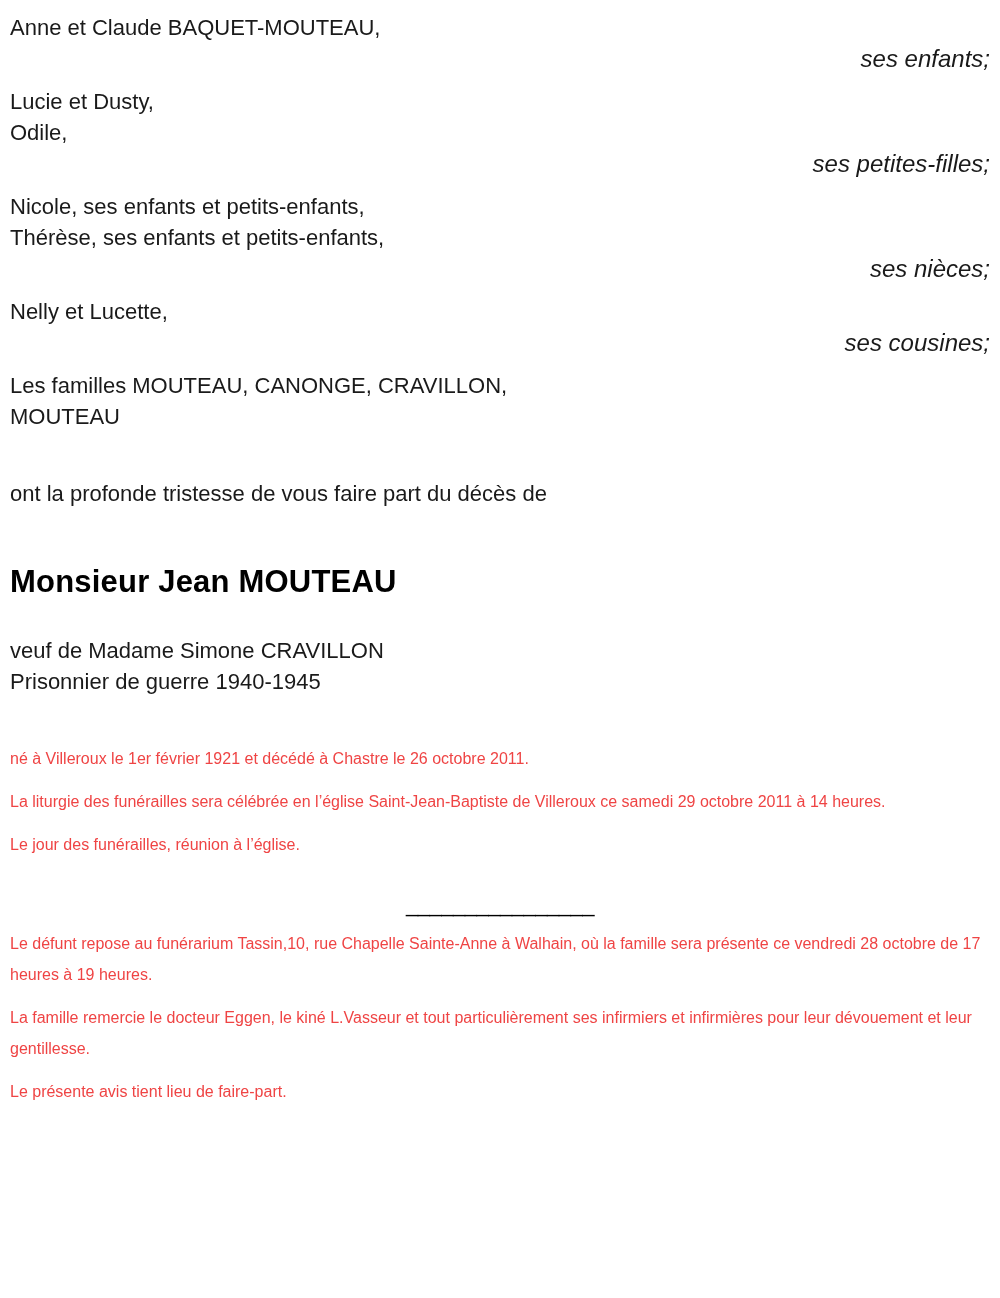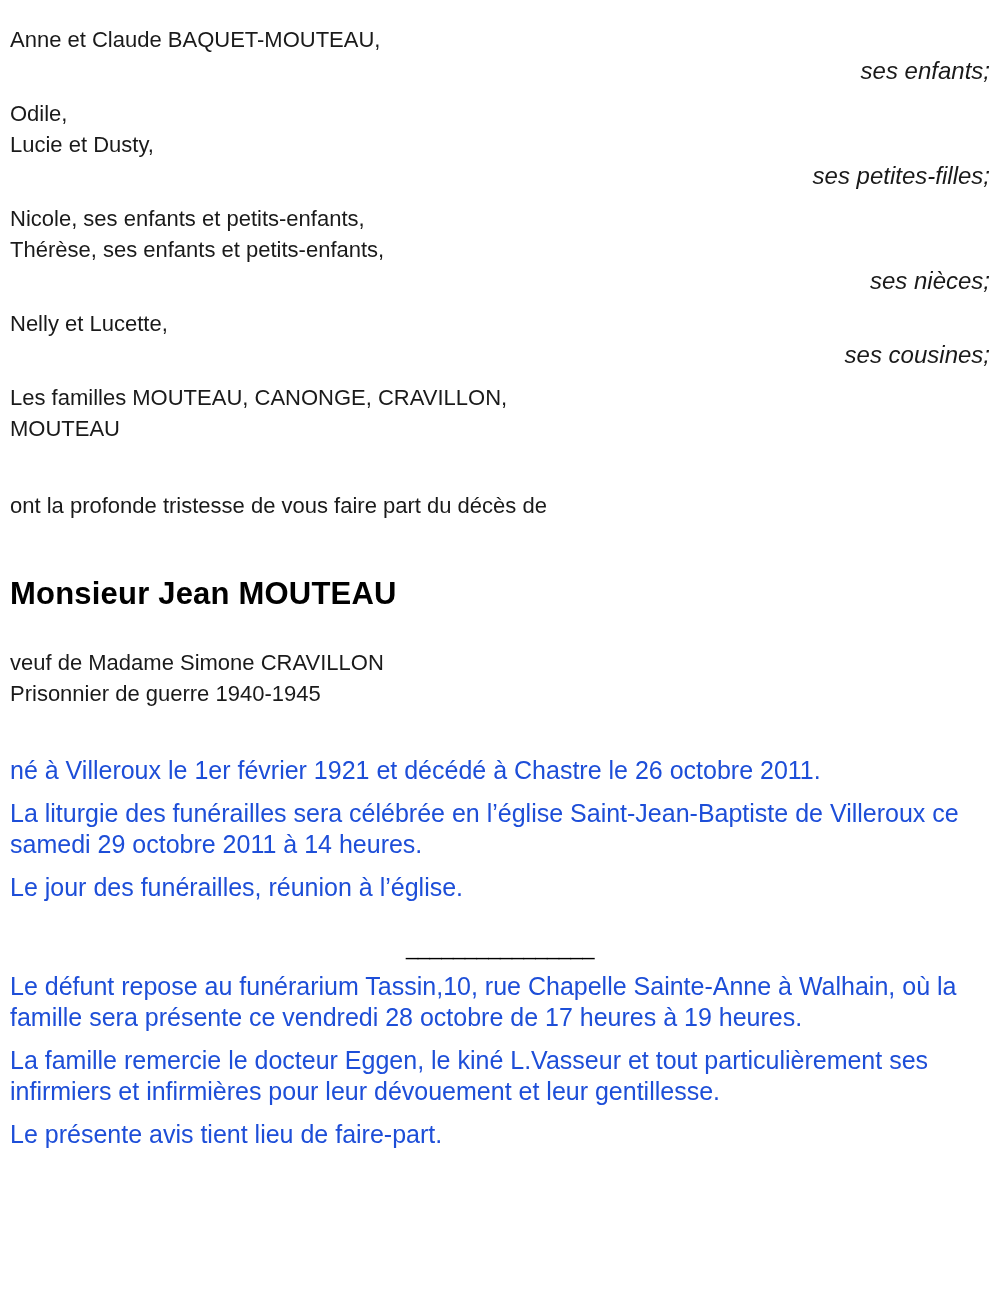--- a/index.html
+++ b/index.html
@@ -12,21 +12,21 @@
     height: 1298px;
     font-family: "Liberation Sans", "DejaVu Sans", sans-serif;
     color: #000000;
     overflow: hidden;
   }
   .page {
     position: relative;
     width: 1000px;
     height: 1298px;
     box-sizing: border-box;
-    padding: 12px 10px;
+    padding: 0 10px;
   }
   .line {
     font-size: 22px;
     line-height: 31px;
     white-space: pre-wrap;
     color: #1a1a1a;
   }
   .rel {
     text-align: right;
     font-style: italic;
@@ -39,23 +39,23 @@
   .gap-xl { height: 46px; }
   .deceased-name {
     font-size: 31px;
     font-weight: bold;
     line-height: 38px;
     letter-spacing: 0.2px;
     color: #000000;
     margin-top: 20px;
   }
   .para {
-    font-size: 25px;
+    font-size: 16px;
     line-height: 31px;
-    color: #1d4ed8;
+    color: #ef4444;
     max-width: 975px;
   }
   .divider {
     font-size: 22px;
     line-height: 22px;
     letter-spacing: -0.5px;
     color: #000000;
     white-space: pre;
     text-align: center;
   }
@@ -69,22 +69,22 @@
   <div class="gap-sm"></div>
 
   <div class="block">
     <div class="line">Anne et Claude BAQUET-MOUTEAU,</div>
     <div class="rel">ses enfants;</div>
   </div>
 
   <div class="gap-sm"></div>
 
   <div class="block">
+    <div class="line">Lucie et Dusty,</div>
     <div class="line">Odile,</div>
-    <div class="line">Lucie et Dusty,</div>
     <div class="rel">ses petites-filles;</div>
   </div>
 
   <div class="gap-sm"></div>
 
   <div class="block">
     <div class="line">Nicole, ses enfants et petits-enfants,</div>
     <div class="line">Thérèse, ses enfants et petits-enfants,</div>
     <div class="rel">ses nièces;</div>
   </div>

